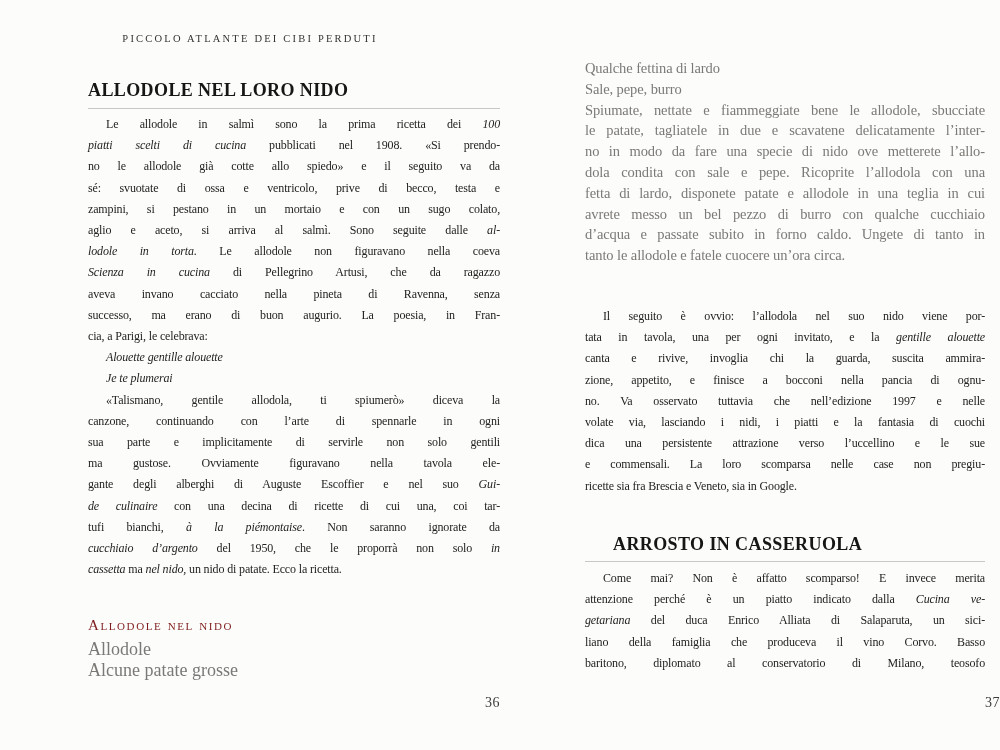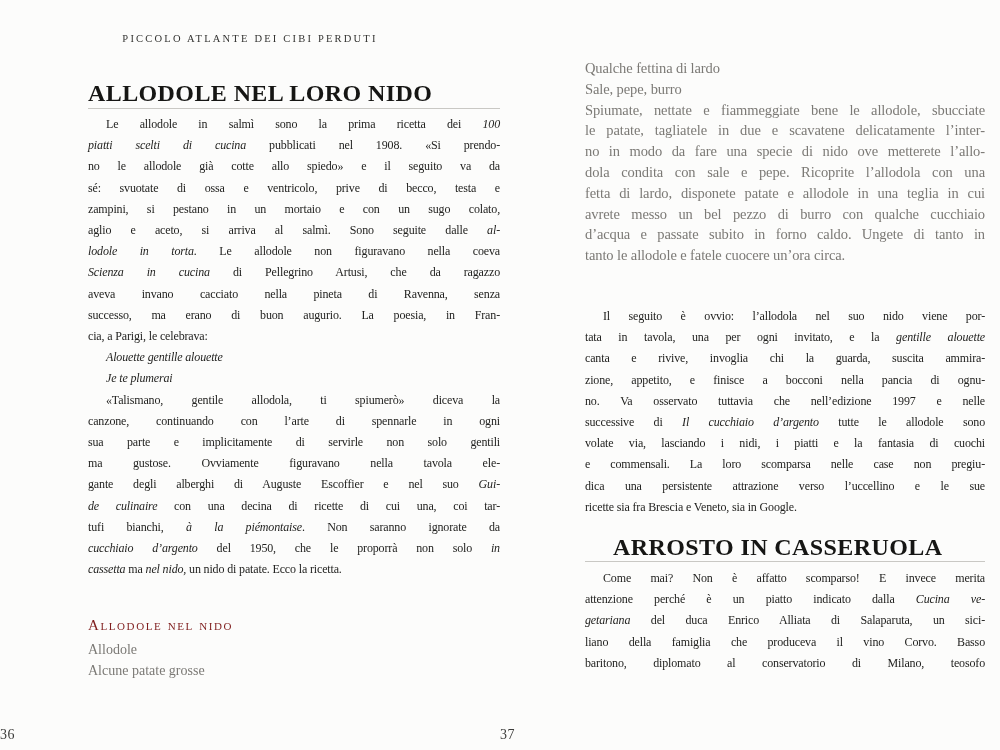--- a/index.html
+++ b/index.html
@@ -13,21 +13,21 @@
   .abs { position:absolute; }
 
   .running-head {
     left:0; top:33px; width:500px;
     text-align:center;
     font-size:10.5px; letter-spacing:2.2px;
     color:#333331;
   }
 
   .chapter-title {
-    font-weight:bold; font-size:24px; letter-spacing:0.4px;
+    font-weight:bold; font-size:18px; letter-spacing:0.4px;
     color:#161614;
   }
   .title-rule {
     height:1px; background:#c9c8c4; border:none; margin:0;
   }
 
   .body-col {
     font-size:12px; line-height:21.2px; letter-spacing:-0.15px;
     color:#232321;
   }
@@ -39,26 +39,26 @@
     font-size:14.5px; line-height:20.8px; letter-spacing:-0.1px;
     color:#7b7975;
   }
   .recipe-col .line { min-height:20.8px; }
 
   .recipe-head {
     font-variant:small-caps; letter-spacing:1.6px;
     font-size:15px; color:#7f1d1d;
   }
   .recipe-ing {
-    font-size:14px; line-height:21px; color:#7b7975;
+    font-size:18px; line-height:21px; color:#7b7975;
   }
 
   .page-number {
-    width:500px; text-align:left; top:695px;
-    font-size:14px; color:#3c3c3a; letter-spacing:0.5px;margin-top:32px;
+    width:500px; text-align:right; top:695px;
+    font-size:14px; color:#3c3c3a; letter-spacing:0.5px;
   }
 </style>
 </head>
 <body>
 
 <div class="abs running-head">PICCOLO ATLANTE DEI CIBI PERDUTI</div>
 
 <div class="abs chapter-title" style="left:88px; top:80px;">ALLODOLE NEL LORO NIDO</div>
 
 <div class="abs title-rule" style="left:88px; top:108px; width:412px;"></div>
@@ -109,24 +109,23 @@
     <div class="line just">d’acqua e passate subito in forno caldo. Ungete di tanto in</div>
     <div class="line">tanto le allodole e fatele cuocere un’ora circa.</div>
   </div>
 
 <div class="abs body-col" style="left:585px; top:306px; width:400px;">
     <div class="line just ind">Il seguito è ovvio: l’allodola nel suo nido viene por-</div>
     <div class="line just">tata in tavola, una per ogni invitato, e la <i>gentille alouette</i></div>
     <div class="line just">canta e rivive, invoglia chi la guarda, suscita ammira-</div>
     <div class="line just">zione, appetito, e finisce a bocconi nella pancia di ognu-</div>
     <div class="line just">no. Va osservato tuttavia che nell’edizione 1997 e nelle</div>
-    <div class="line just">successive di <i>Il cucchiaio d’argento</i> tutte le allodole sono</div>
     <div class="line just">volate via, lasciando i nidi, i piatti e la fantasia di cuochi</div>
+    <div class="line just">dica una persistente attrazione verso l’uccellino e le sue</div>
     <div class="line just">e commensali. La loro scomparsa nelle case non pregiu-</div>
-    <div class="line just">dica una persistente attrazione verso l’uccellino e le sue</div>
     <div class="line">ricette sia fra Brescia e Veneto, sia in Google.</div>
   </div>
 
 <div class="abs chapter-title" style="left:613px; top:534px;">ARROSTO IN CASSERUOLA</div>
 
 <div class="abs title-rule" style="left:585px; top:561px; width:400px;"></div>
 
 <div class="abs body-col" style="left:585px; top:568px; width:400px;">
     <div class="line just ind">Come mai? Non è affatto scomparso! E invece merita</div>
     <div class="line just">attenzione perché è un piatto indicato dalla <i>Cucina ve-</i></div>

